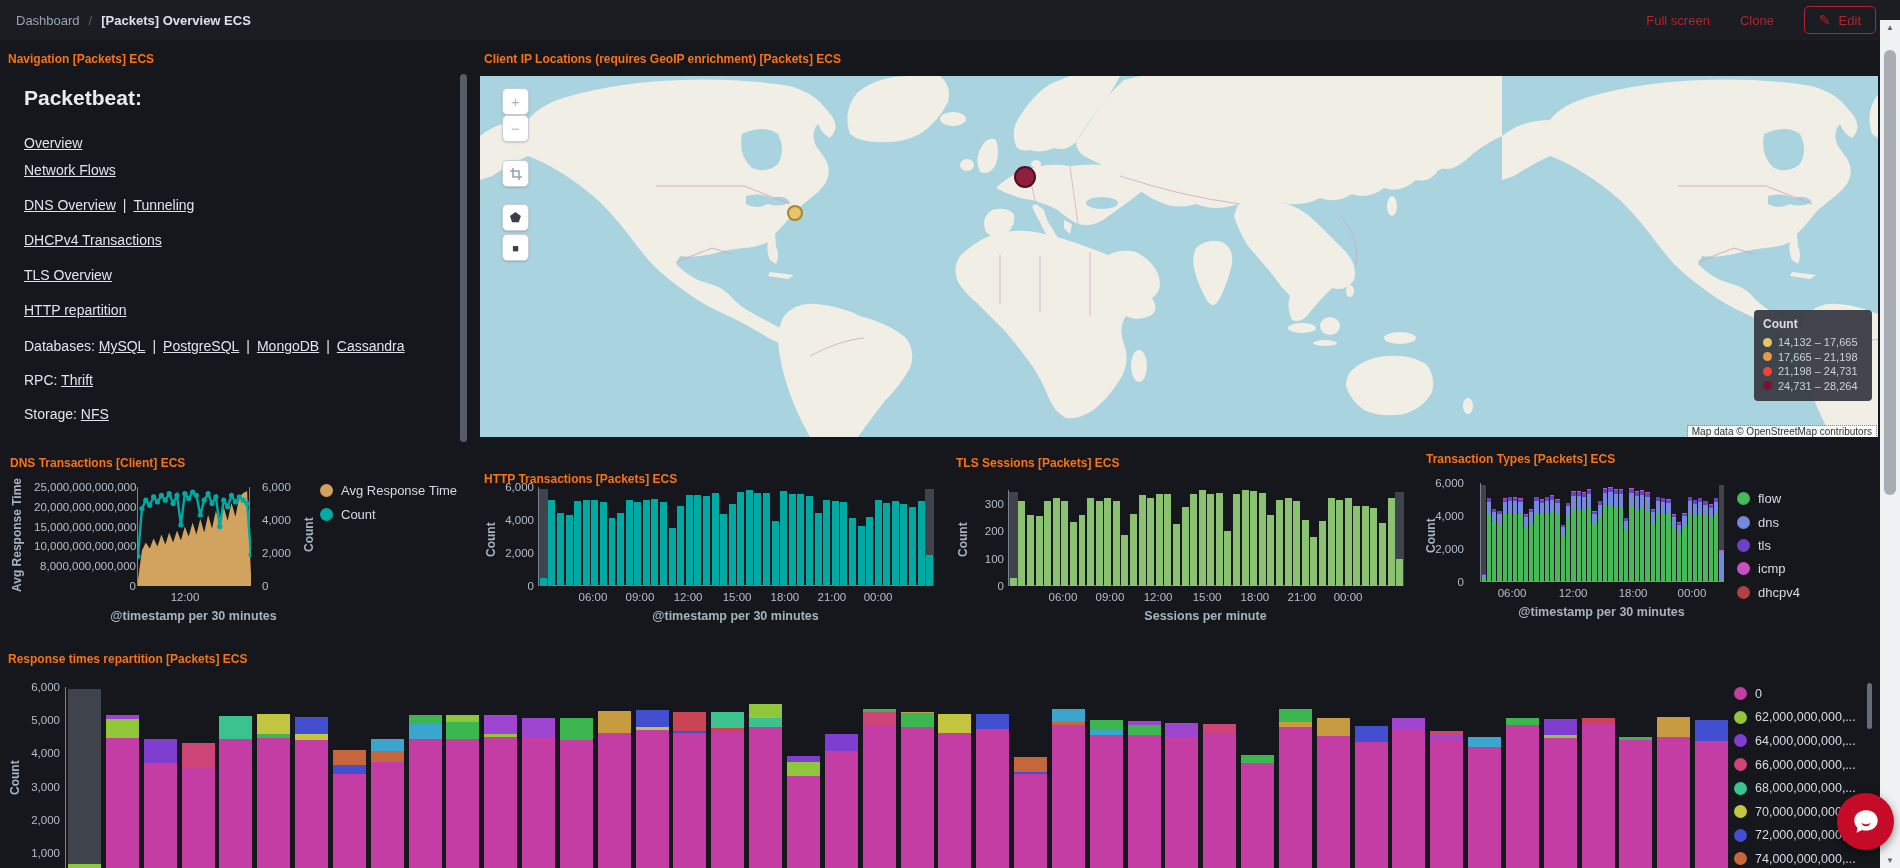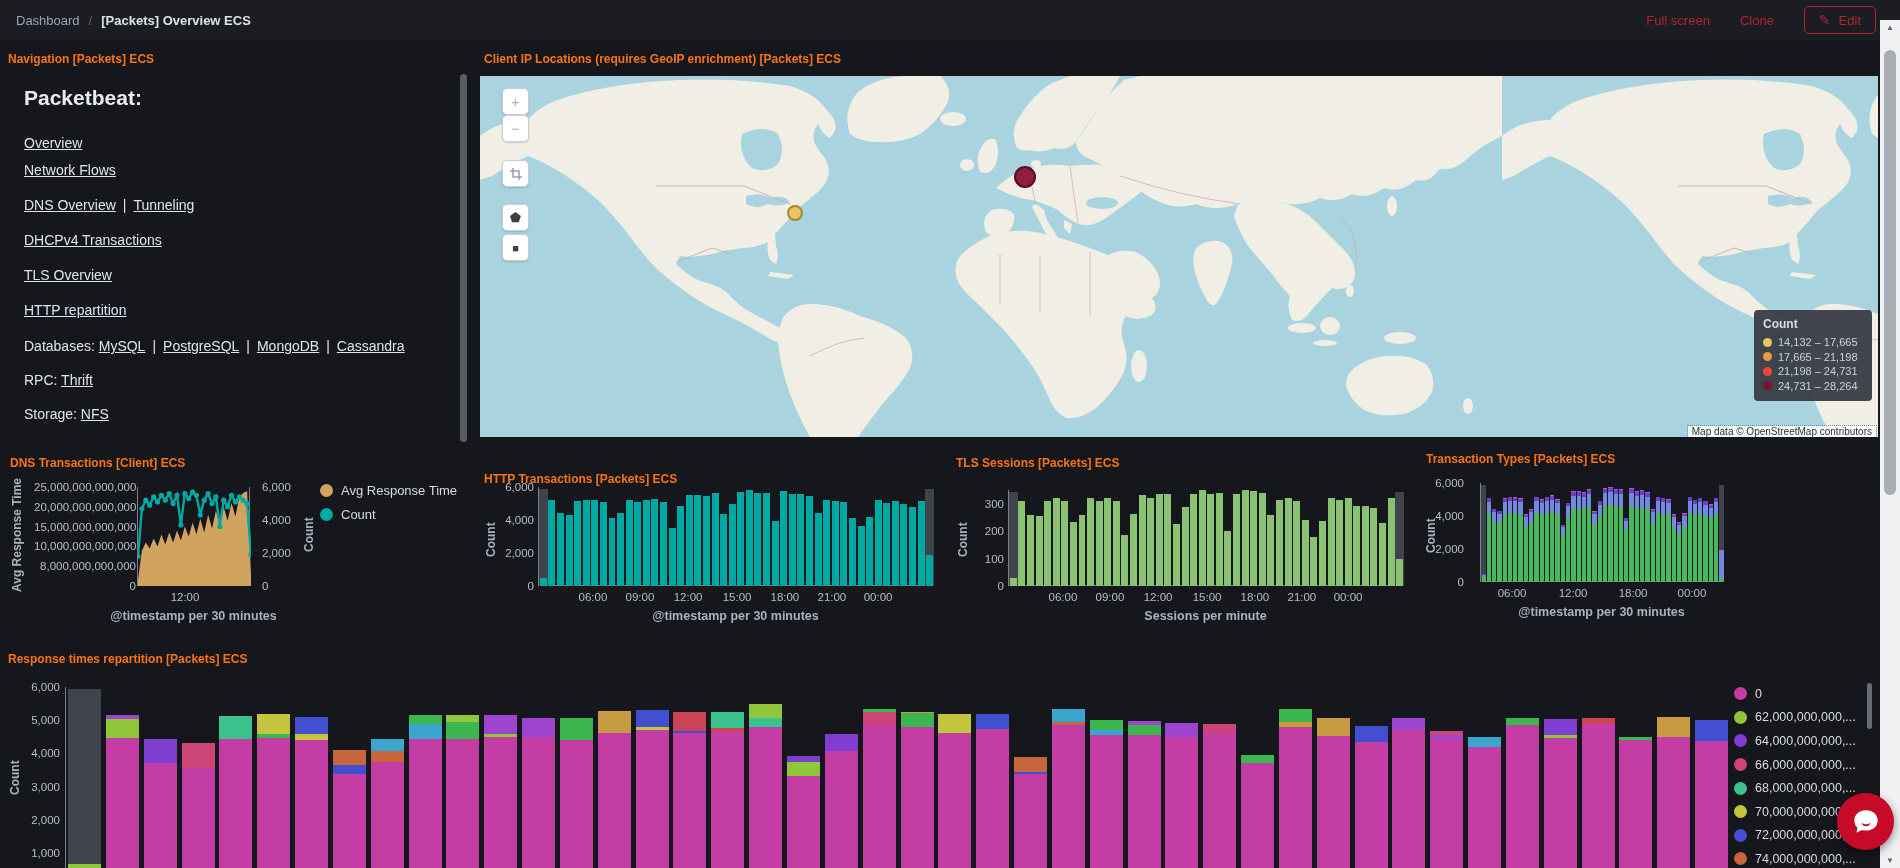--- a/index.html
+++ b/index.html
@@ -617,20 +617,42 @@
         <rect x="238.22" y="67.48" width="4.28" height="0.17" fill="#c94fc2"></rect>
       </svg>
   </div>
   <div class="abs" id="tt-xt" style="left:60px; top:139px; width:243px; height:14px;">
       <span class="xtick" style="left: 10.076px;">06:00</span>
       <span class="xtick" style="left: 71.069px;">12:00</span>
       <span class="xtick" style="left: 131.09px;">18:00</span>
       <span class="xtick" style="left: 189.896px;">00:00</span>
     </div>
   <div class="xlabel" style="left:10px; top:157px; width:343px;">@timestamp per 30 minutes</div>
+  <div class="abs" id="tt-legend" style="left:317px; top:39px;">
+      <div class="lg-row" style="height: 23.4px;">
+        <div class="lg-dot" style="background: rgb(73, 184, 91);"></div>
+        <div class="lg-lab">flow</div>
+      </div>
+      <div class="lg-row" style="height: 23.4px;">
+        <div class="lg-dot" style="background: rgb(114, 137, 221);"></div>
+        <div class="lg-lab">dns</div>
+      </div>
+      <div class="lg-row" style="height: 23.4px;">
+        <div class="lg-dot" style="background: rgb(109, 64, 200);"></div>
+        <div class="lg-lab">tls</div>
+      </div>
+      <div class="lg-row" style="height: 23.4px;">
+        <div class="lg-dot" style="background: rgb(201, 79, 194);"></div>
+        <div class="lg-lab">icmp</div>
+      </div>
+      <div class="lg-row" style="height: 23.4px;">
+        <div class="lg-dot" style="background: rgb(176, 65, 64);"></div>
+        <div class="lg-lab">dhcpv4</div>
+      </div>
+    </div>
 </div>
 
 <div class="panel chartp" id="resp-panel" style="left:8px; top:648px; width:1870px; height:220px;">
   <div class="panel-title" style="left:0; top:4px;">Response times repartition [Packets] ECS</div>
   <div class="vlab" style="left:0; top:90px; height:80px;">Count</div>
   <div class="abs" id="resp-yt" style="left:8px; top:32px; width:44px; height:213px;">
       <span class="ytick r" style="top: 0px; width: 100%;">6,000</span>
       <span class="ytick r" style="top: 33.1733px; width: 100%;">5,000</span>
       <span class="ytick r" style="top: 66.3267px; width: 100%;">4,000</span>
       <span class="ytick r" style="top: 99.5px; width: 100%;">3,000</span>

